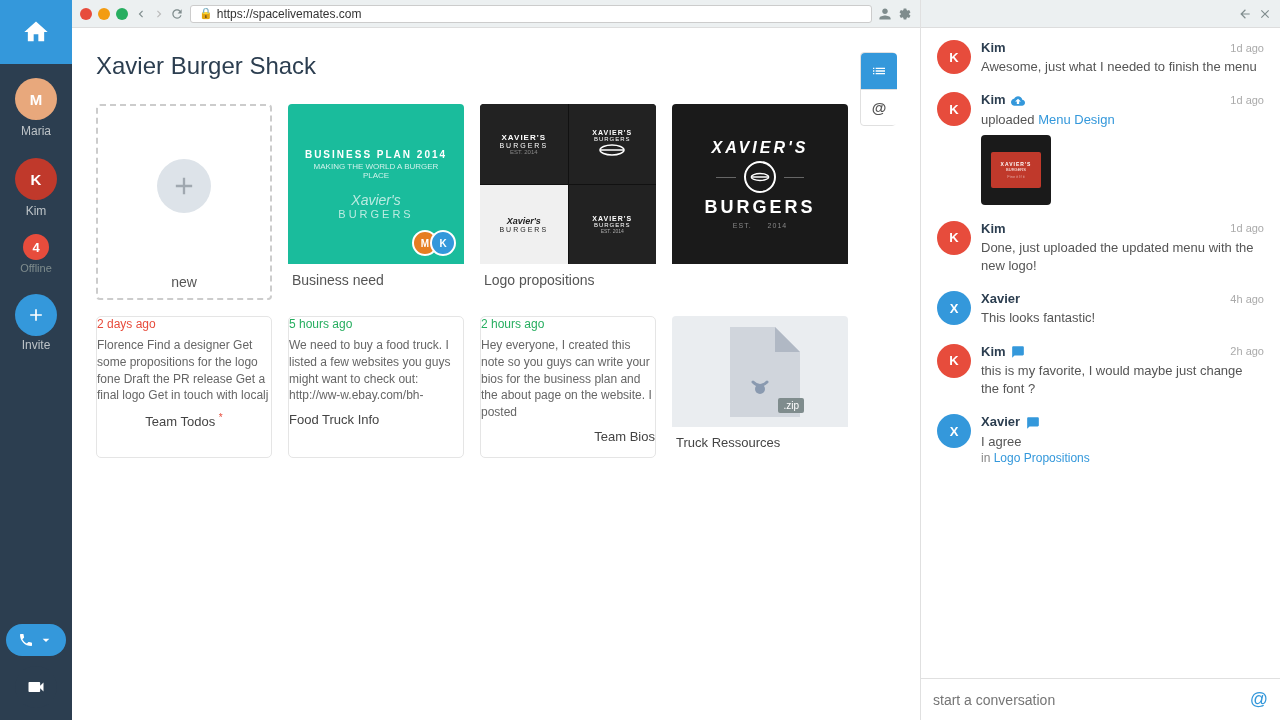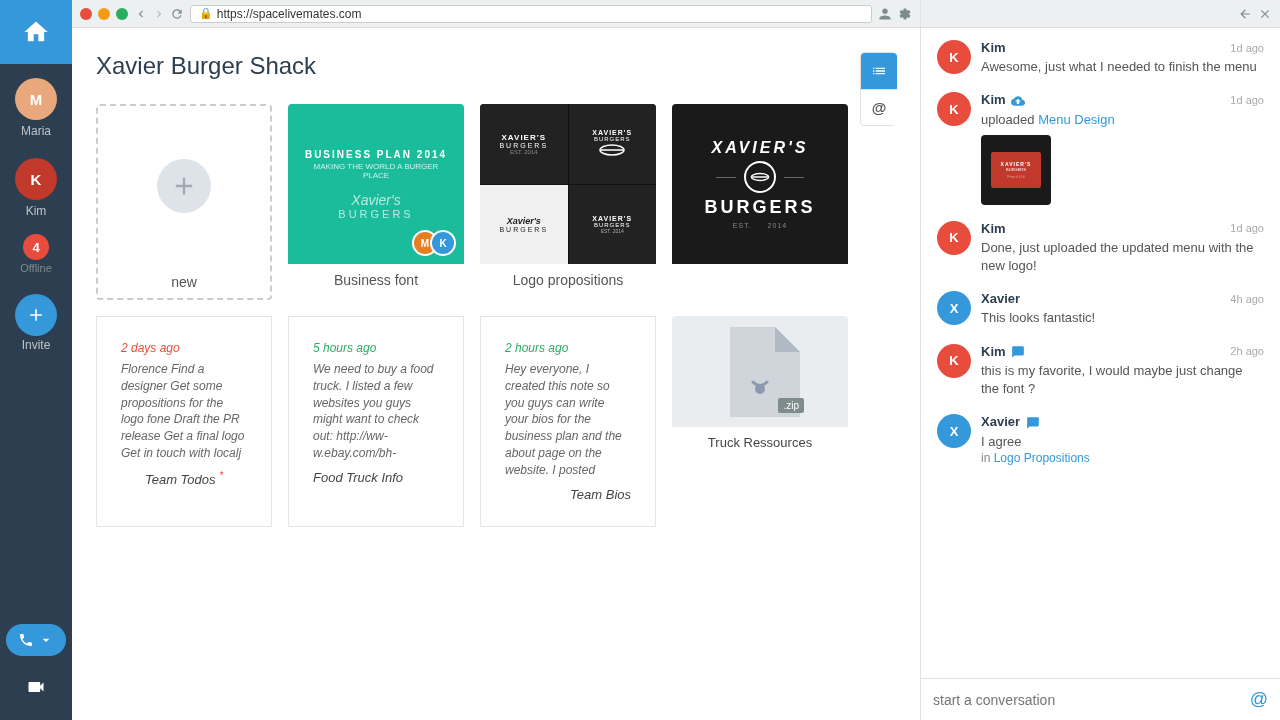--- a/index.html
+++ b/index.html
@@ -141,21 +141,20 @@
       margin-bottom: 16px;
     }
 
     
     .card {
       border-radius: 4px;
       overflow: hidden;
       cursor: pointer;
     }
     .card-label {
-      text-align: center;
       padding: 8px 4px;
       font-size: 14px;
       color: #555;
     }
 
     
     .new-card {
       border: 2px dashed #ccc;
       border-radius: 4px;
       display: flex;
@@ -209,24 +208,23 @@
       height: 160px;
       display: flex;
       align-items: center;
       justify-content: center;
       flex-direction: column;
     }
 
     
     .note-card {
       border: 1px solid #e5e5e5;
-      border-radius: 0;
-      padding: 24px;
+      border-radius: 5px;
+      padding: 0;
       background: white;
-      font-style: italic;
     }
     .note-time { color: #e74c3c; font-size: 12px; margin-bottom: 6px; }
     .note-time.green { color: #27ae60; }
     .note-text { font-size: 12px; color: #666; line-height: 1.4; }
 
     
     .zip-card {
       background: #eaedf0;
       height: 111px;
       display: flex;
@@ -455,21 +453,21 @@
           <div class="bp-card">
             <div style="color:white;font-size:10px;font-weight:bold;letter-spacing:2px;text-align:center;margin-bottom:2px;">BUSINESS PLAN 2014</div>
             <div style="color:rgba(255,255,255,0.8);font-size:8px;text-align:center;margin-bottom:12px;">MAKING THE WORLD A BURGER PLACE</div>
             <div style="color:rgba(255,255,255,0.7);font-style:italic;font-size:14px;text-align:center;">Xavier's</div>
             <div style="color:rgba(255,255,255,0.7);font-size:11px;text-align:center;letter-spacing:3px;">BURGERS</div>
             <div class="bp-avatars">
               <div class="bp-avatar bp-avatar-1">M</div>
               <div class="bp-avatar bp-avatar-2">K</div>
             </div>
           </div>
-          <div class="card-label">Business font</div>
+          <div class="card-label">Business need</div>
         </div>
 
         <div class="card">
           <div class="lp-grid">
             <div class="lp-item dark-bg">
               <div style="color:white;font-size:8px;font-weight:bold;letter-spacing:1px;text-align:center;">XAVIER'S</div>
               <div style="color:white;font-size:7px;letter-spacing:2px;">BURGERS</div>
               <div style="color:#888;font-size:6px;">EST. 2014</div>
             </div>
             <div class="lp-item dark-bg">

